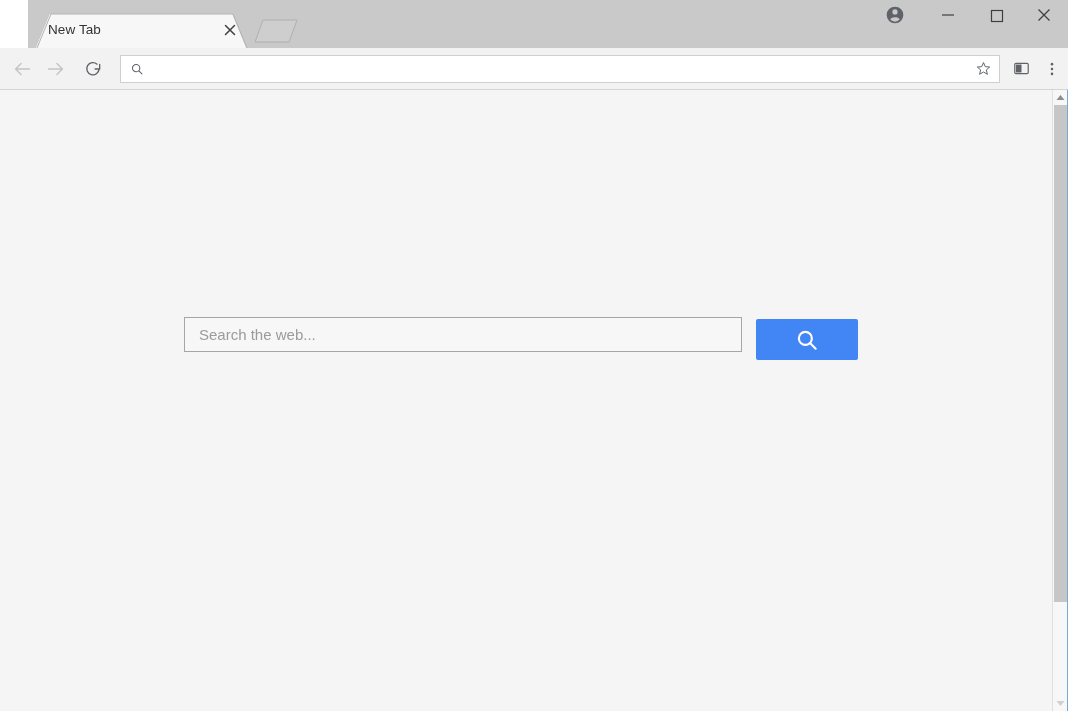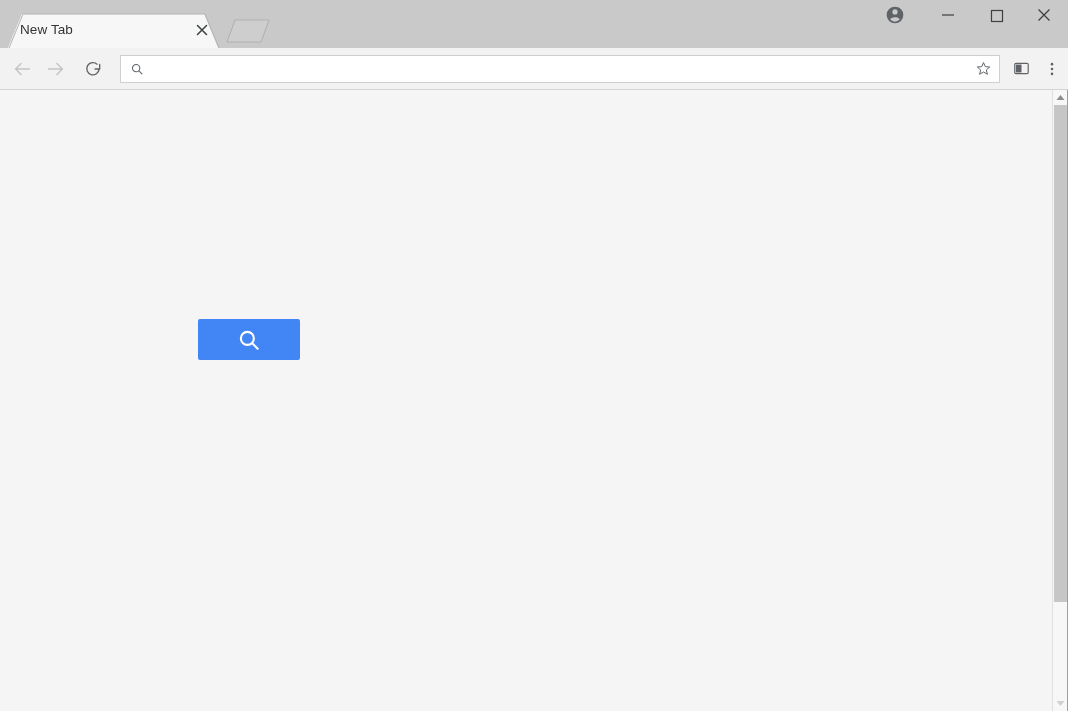--- a/index.html
+++ b/index.html
@@ -24,20 +24,21 @@
     flex-direction: column;
     background: #ffffff;
   }
 
   
   #tab-strip {
     height: 48px;
     background: #c9c9c9;
     position: relative;
     flex: 0 0 auto;
+    margin-left: 28px;
   }
 
   .tab {
     position: absolute;
     left: 8px;
     top: 14px;
     width: 210px;
     height: 34px;
     background: #f7f7f7;
     display: flex;
@@ -404,20 +405,21 @@
         <circle cx="12" cy="18.5" r="1.7" fill="#5f6368"></circle>
       </svg>
     </div>
   </div>
 
   <div id="page-viewport">
 
     <div id="page-content">
 
       <div id="search-row">
+        <input id="site-search-input" type="text" value="" placeholder="Search the web..." style="">
         <button id="site-search-button">
           <svg width="26" height="26" viewBox="0 0 24 24">
             <circle cx="10.5" cy="10.5" r="6" fill="none" stroke="#ffffff" stroke-width="2"></circle>
             <path d="M15 15 L20 20" stroke="#ffffff" stroke-width="2" stroke-linecap="round"></path>
           </svg>
         </button>
       </div>
 
     </div>
 

